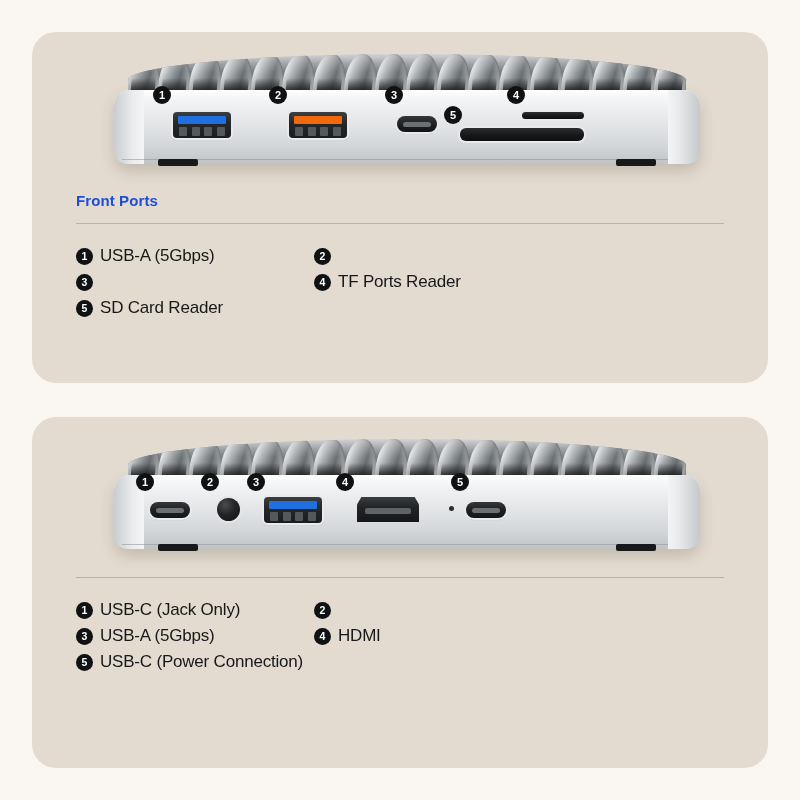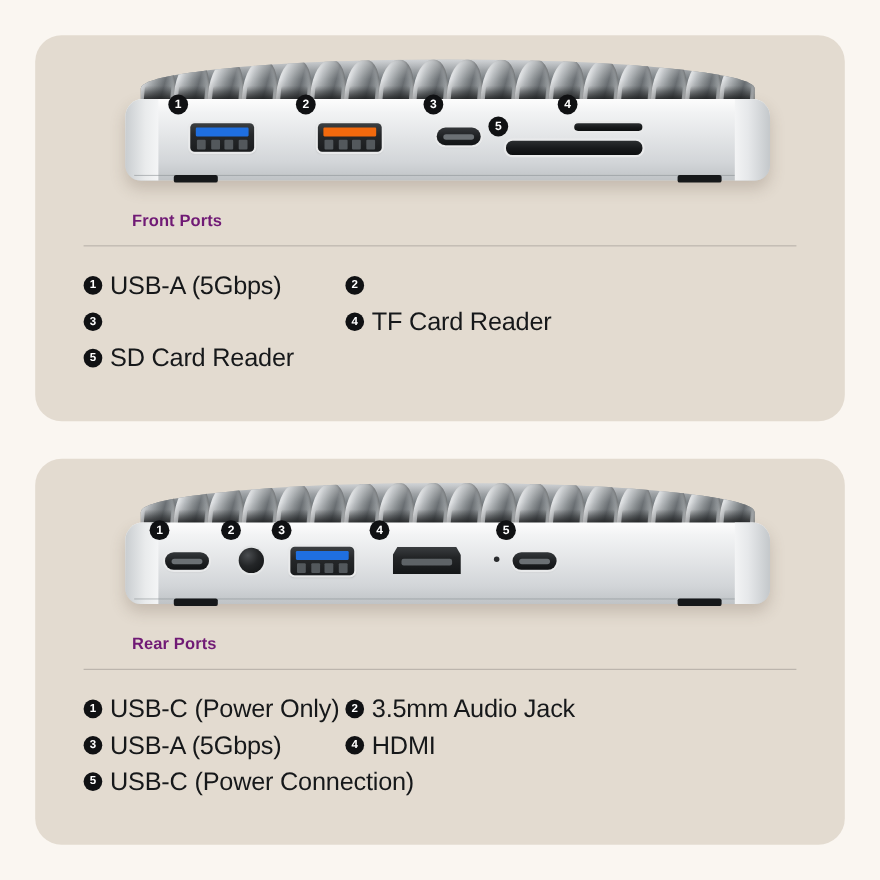--- a/index.html
+++ b/index.html
@@ -254,24 +254,23 @@
 
   
   .info {
     padding: 0 44px 0 44px;
     display: flex;
     flex-direction: column;
   }
   .section-title {
     font-size: 15px;
     font-weight: 700;
-    color: #701a75;
+    color: #1d4ed8;
     letter-spacing: .1px;
     margin-bottom: 14px;
-    margin-left: 44px;
   }
   .divider {
     height: 1px;
     background: #a9a49c;
     opacity: .75;
     margin-bottom: 22px;
   }
   .port-list {
     display: grid;
     grid-template-columns: 232px auto;
@@ -289,21 +288,21 @@
     height: 17px;
     border-radius: 50%;
     background: #101113;
     color: #fff;
     font-size: 10.5px;
     font-weight: 700;
     line-height: 17px;
     text-align: center;
   }
   .port-label {
-    font-size: 23px;
+    font-size: 17px;
     color: #16181a;
     letter-spacing: -.2px;
     white-space: nowrap;
   }
 </style>
 </head>
 <body>
 
 <div class="page">
 
@@ -387,21 +386,21 @@
           <span class="port-label">USB-A (5Gbps)</span>
         </div>
         <div class="port-item">
           <span class="badge">2</span>
         </div>
         <div class="port-item">
           <span class="badge">3</span>
         </div>
         <div class="port-item">
           <span class="badge">4</span>
-          <span class="port-label">TF Card Reader</span>
+          <span class="port-label">TF Ports Reader</span>
         </div>
         <div class="port-item">
           <span class="badge">5</span>
           <span class="port-label">SD Card Reader</span>
         </div>
       </div>
     </div>
   </div>
 
   <div class="card">
@@ -467,31 +466,29 @@
 
         <div class="marker" style="left:22px;  top:34px;">1</div>
         <div class="marker" style="left:87px;  top:34px;">2</div>
         <div class="marker" style="left:133px; top:34px;">3</div>
         <div class="marker" style="left:222px; top:34px;">4</div>
         <div class="marker" style="left:337px; top:34px;">5</div>
       </div>
     </div>
 
     <div class="info">
-      <div class="section-title">Rear Ports</div>
       <div class="divider"></div>
 
       <div class="port-list">
         <div class="port-item">
           <span class="badge">1</span>
-          <span class="port-label">USB-C (Power Only)</span>
+          <span class="port-label">USB-C (Jack Only)</span>
         </div>
         <div class="port-item">
           <span class="badge">2</span>
-          <span class="port-label">3.5mm Audio Jack</span>
         </div>
         <div class="port-item">
           <span class="badge">3</span>
           <span class="port-label">USB-A (5Gbps)</span>
         </div>
         <div class="port-item">
           <span class="badge">4</span>
           <span class="port-label">HDMI</span>
         </div>
         <div class="port-item">

